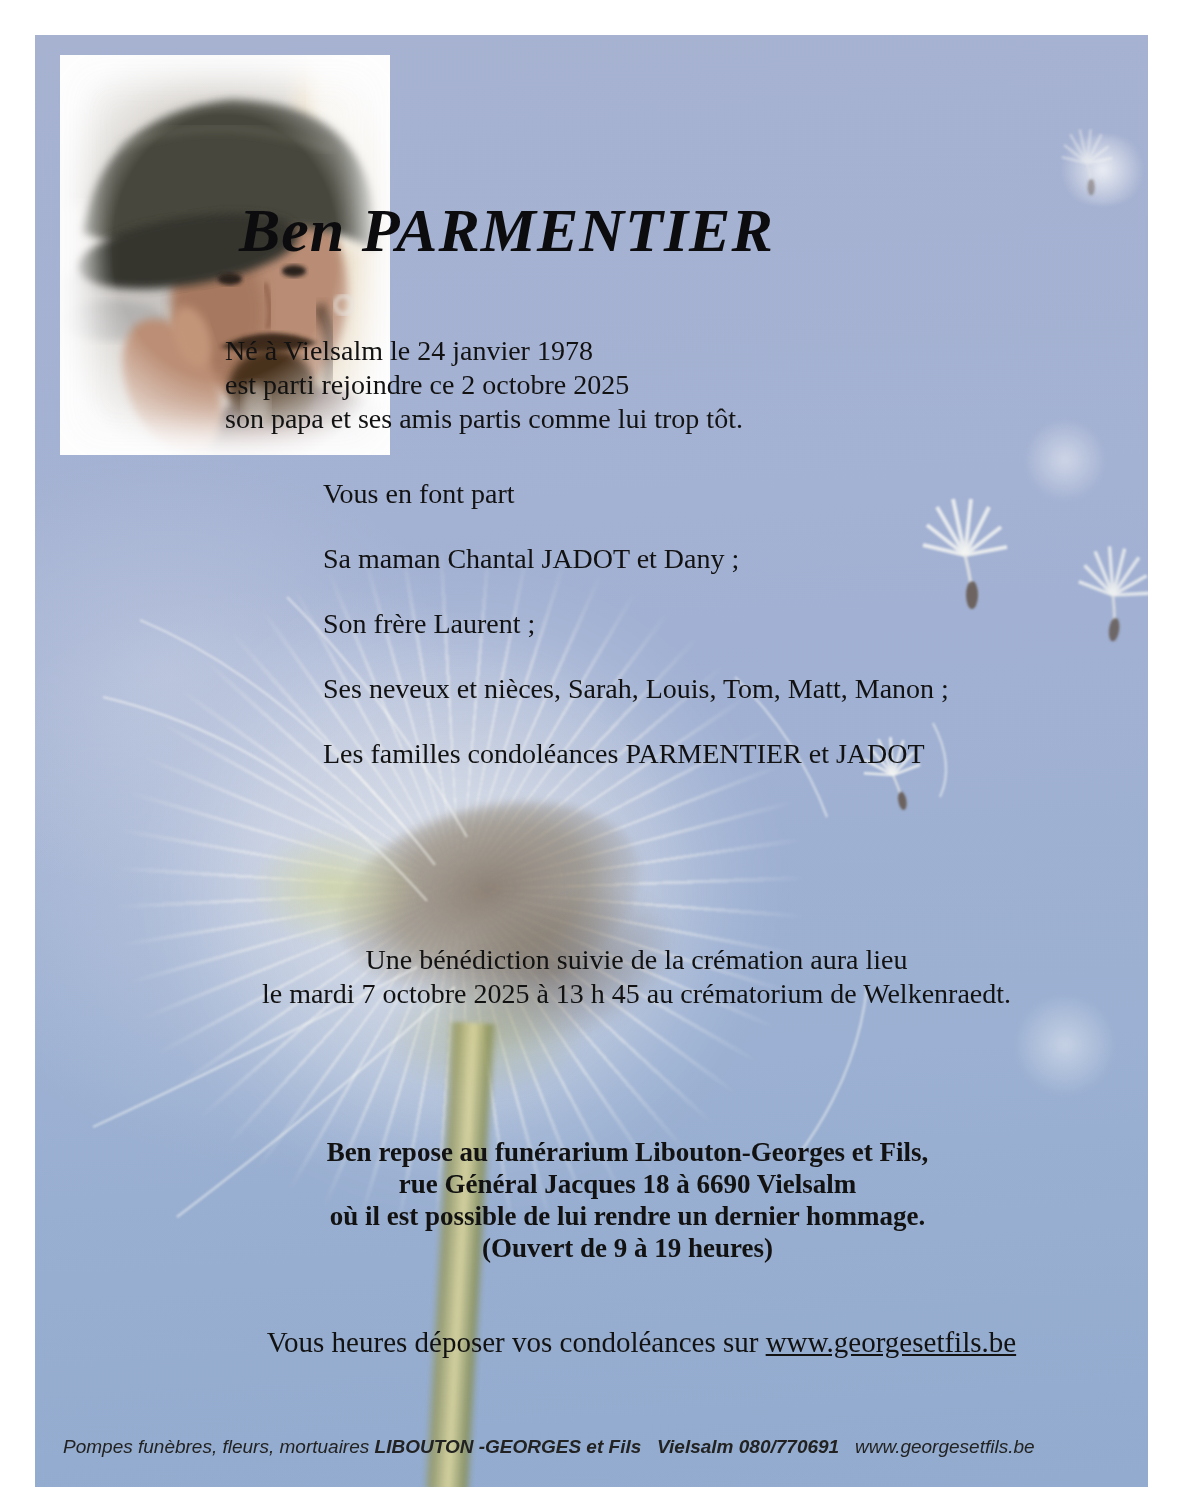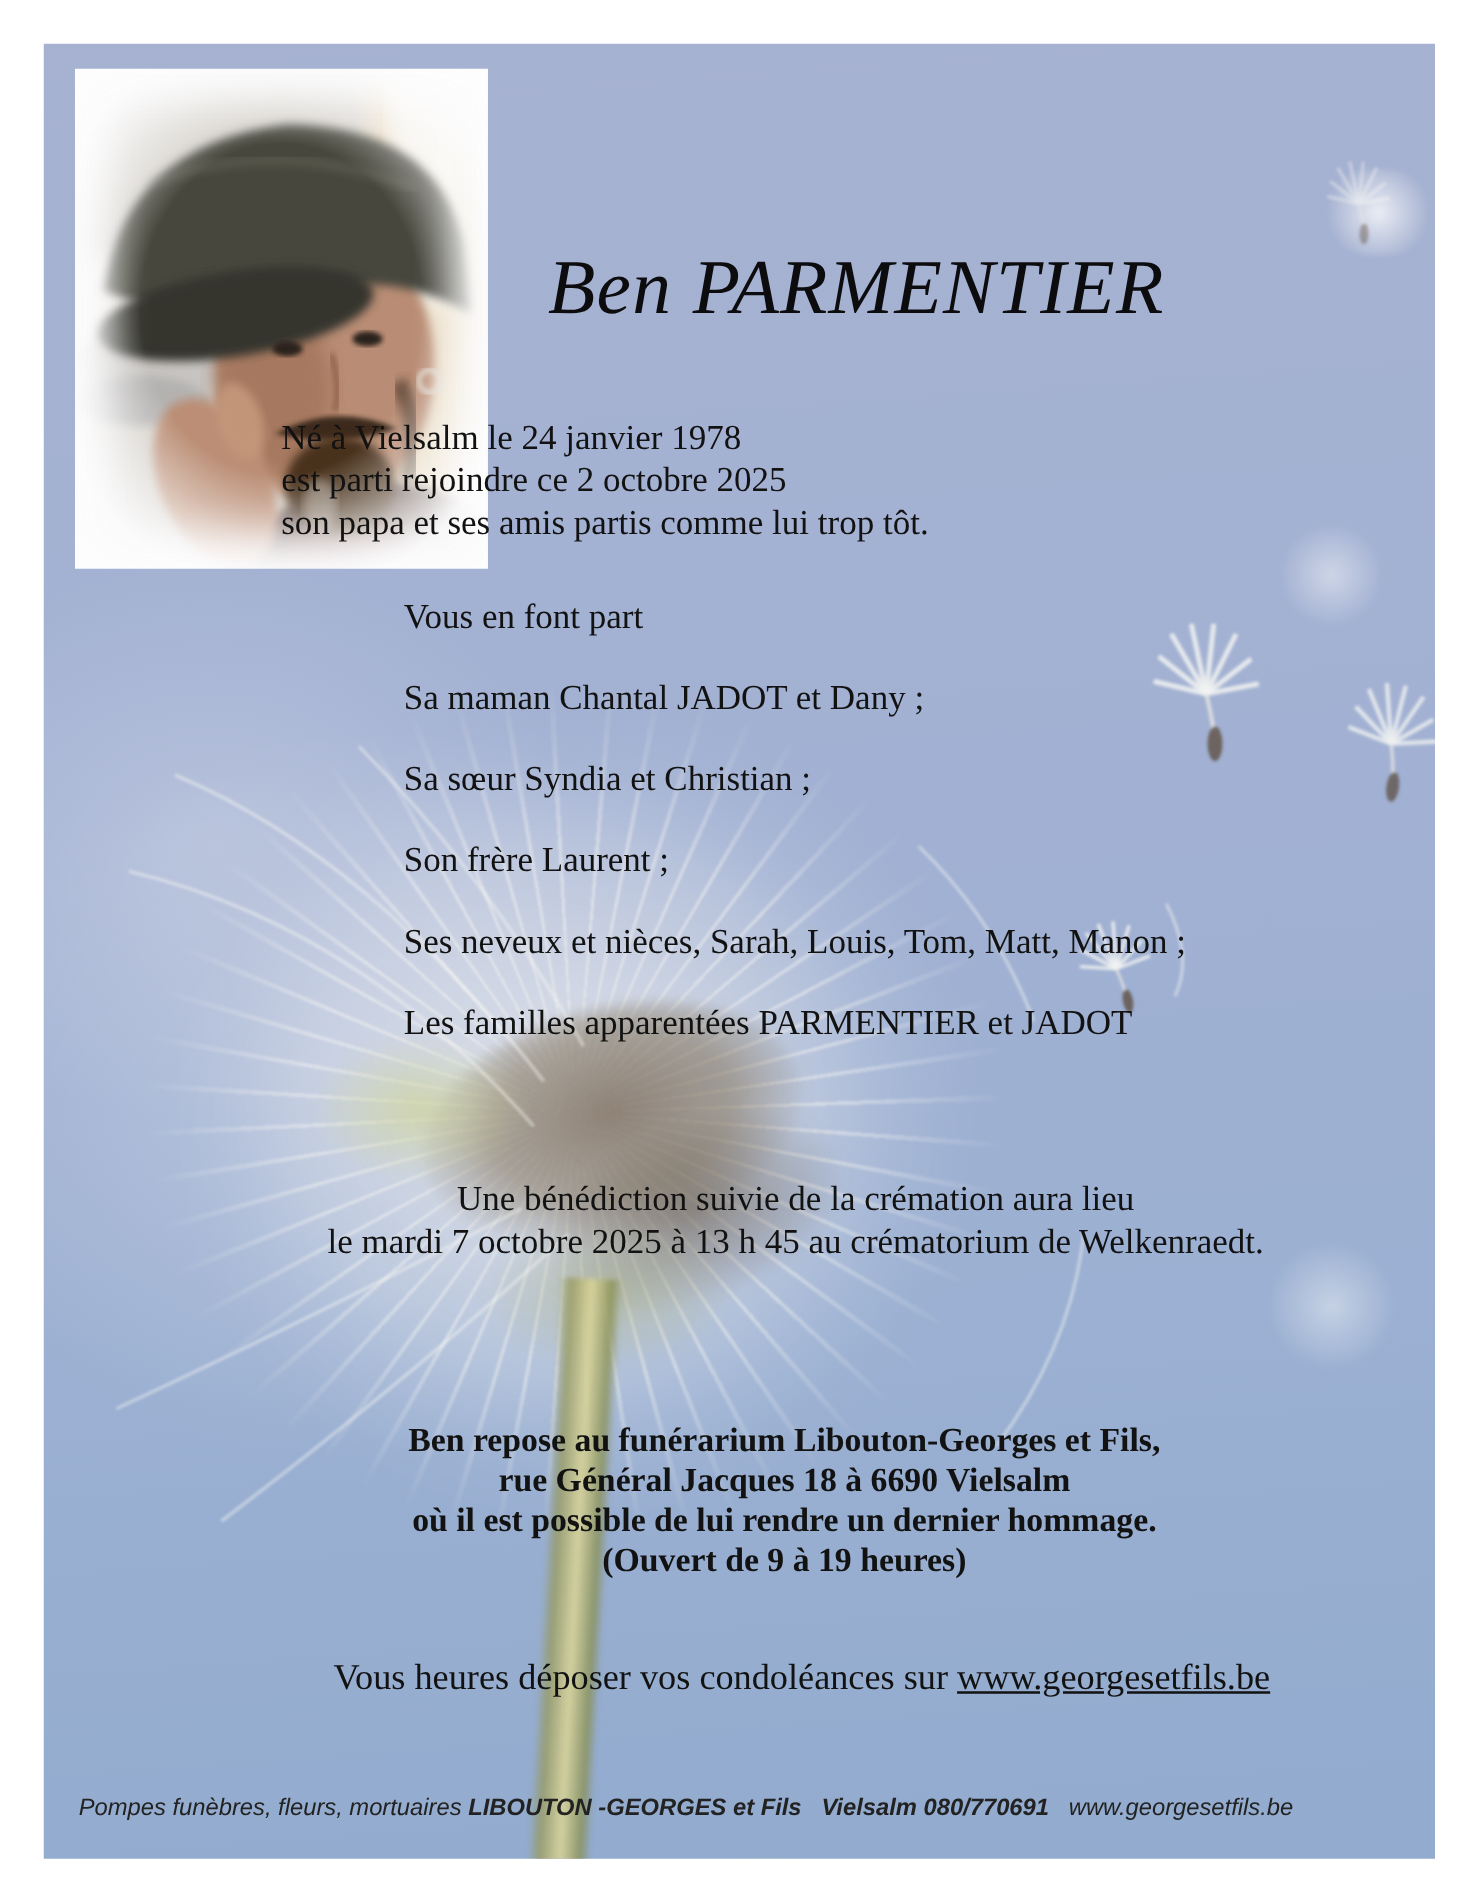--- a/index.html
+++ b/index.html
@@ -34,22 +34,22 @@
         transform:rotate(3.2deg);transform-origin:top center;filter:blur(2px);opacity:0.92;}
   .puff{position:absolute;border-radius:50%;background:radial-gradient(circle, rgba(252,252,252,0.8) 0%, rgba(252,252,252,0) 70%);filter:blur(2px);}
   .decor-svg{position:absolute;left:0;top:0;width:1113px;height:1452px;}
   
   .photo{position:absolute;left:25px;top:20px;width:330px;height:400px;}
   .photo svg{display:block;width:330px;height:400px;}
   .photo:after{content:"";position:absolute;inset:0;
         background:radial-gradient(ellipse 62% 60% at 50% 48%, rgba(255,255,255,0) 55%, rgba(253,253,253,0.55) 78%, rgba(252,252,253,0.95) 96%);
         box-shadow:inset 0 0 34px 22px rgba(253,253,254,0.95);}
   
-  .title{position:absolute;left:190px;top:160px;width:920px;text-align:center;
-        font-size:62px;line-height:70px;font-weight:normal;font-style:italic;letter-spacing:1px;color:#0c0c0e;}
+  .title{position:absolute;left:204px;top:160px;width:920px;
+        font-size:62px;line-height:70px;font-weight:bold;font-style:italic;letter-spacing:1px;color:#0c0c0e;}
   .intro{position:absolute;left:190px;top:299px;width:930px;text-align:left;font-size:28px;line-height:34px;}
   .announce{position:absolute;left:266px;top:444px;width:760px;font-size:28px;line-height:30px;margin-left:22px;}
   .announce p{margin:0 0 35px 0;}
   .ceremony{position:absolute;left:45px;top:908px;width:1113px;text-align:center;font-size:28px;line-height:34px;}
   .repose{position:absolute;left:36px;top:1101px;width:1113px;text-align:center;font-size:27px;line-height:32px;font-weight:bold;}
   .condole{position:absolute;left:50px;top:1290px;width:1113px;text-align:center;font-size:29px;line-height:34px;}
   .condole a{color:#121212;text-decoration:underline;cursor:pointer;}
   .footer{position:absolute;left:28px;top:1400px;width:1113px;text-align:left;
         font-family:"Liberation Sans", sans-serif;font-style:italic;font-size:19px;line-height:24px;color:#222;}
   .footer .b{font-weight:bold;}
@@ -161,24 +161,23 @@
 
     <div class="intro">
       <div>Né à Vielsalm le 24 janvier 1978</div>
       <div>est parti rejoindre ce 2 octobre 2025</div>
       <div>son papa et ses amis partis comme lui trop tôt.</div>
     </div>
 
     <div class="announce">
       <p>Vous en font part</p>
       <p>Sa maman  Chantal JADOT et Dany ;</p>
-      <p>Sa sœur Syndia et Christian ;</p>
       <p>Son frère Laurent ;</p>
       <p>Ses neveux et nièces, Sarah, Louis, Tom, Matt, Manon ;</p>
-      <p>Les familles apparentées  PARMENTIER et JADOT</p>
+      <p>Les familles condoléances  PARMENTIER et JADOT</p>
     </div>
 
     <div class="ceremony">
       <div>Une bénédiction suivie de la crémation aura lieu</div>
       <div><span>le </span><span class="bold">mardi 7 octobre 2025 à 13 h 45</span><span> au crématorium de Welkenraedt.</span></div>
     </div>
 
     <div class="repose">
       <div>Ben repose au funérarium Libouton-Georges et Fils,</div>
       <div>rue Général Jacques 18 à 6690 Vielsalm</div>

